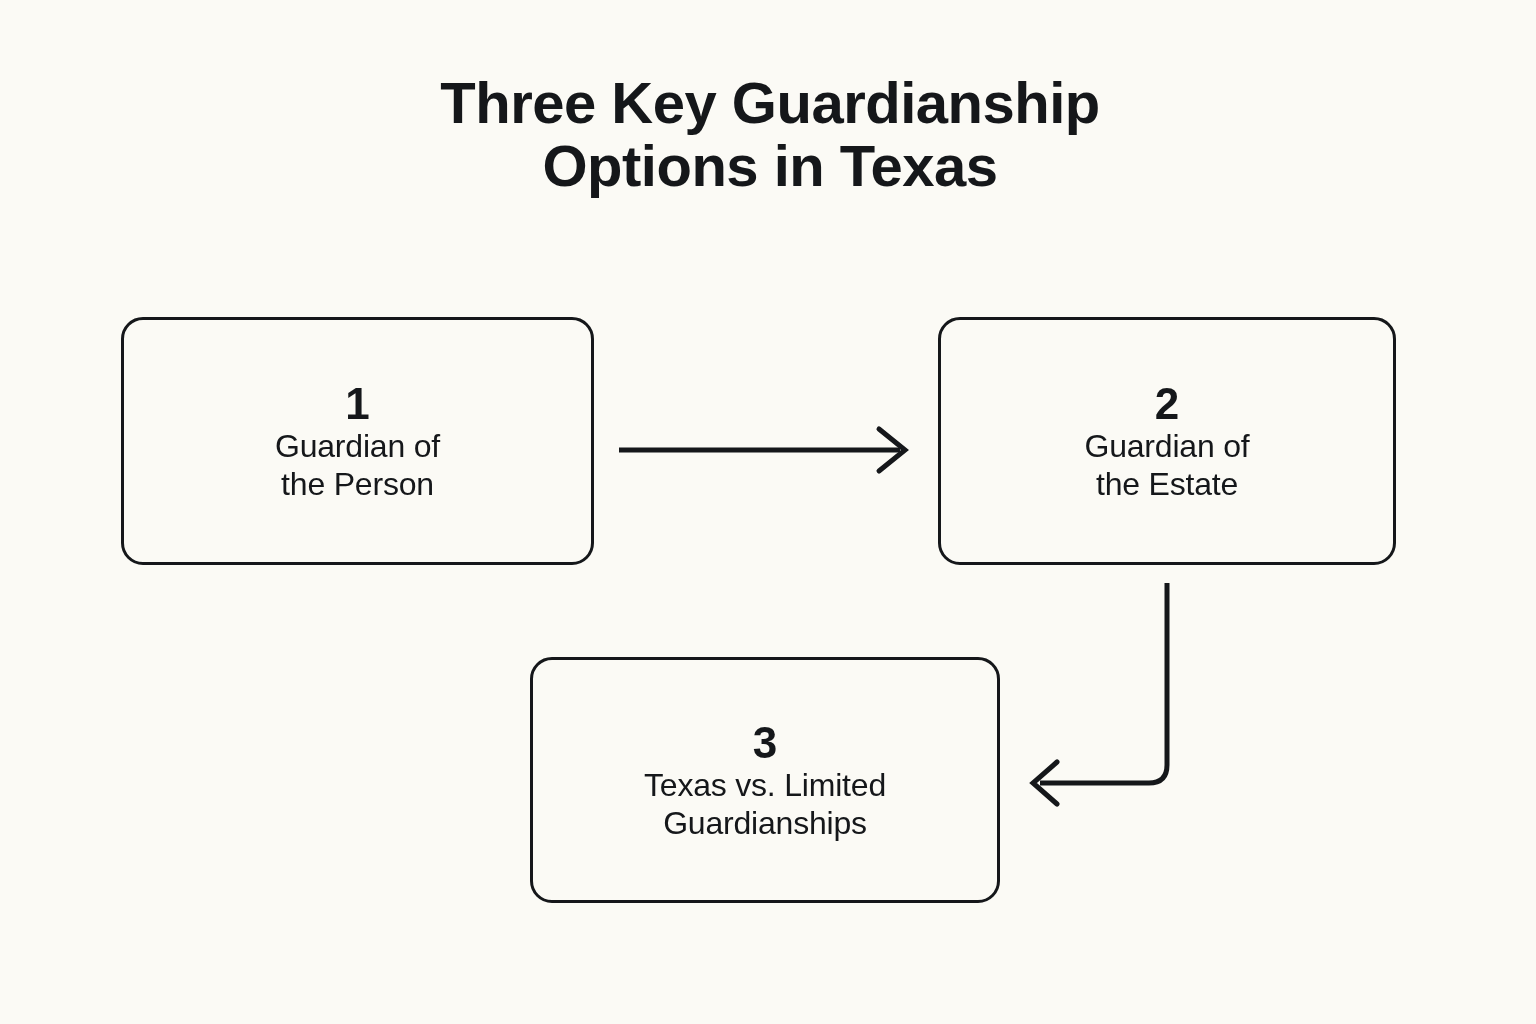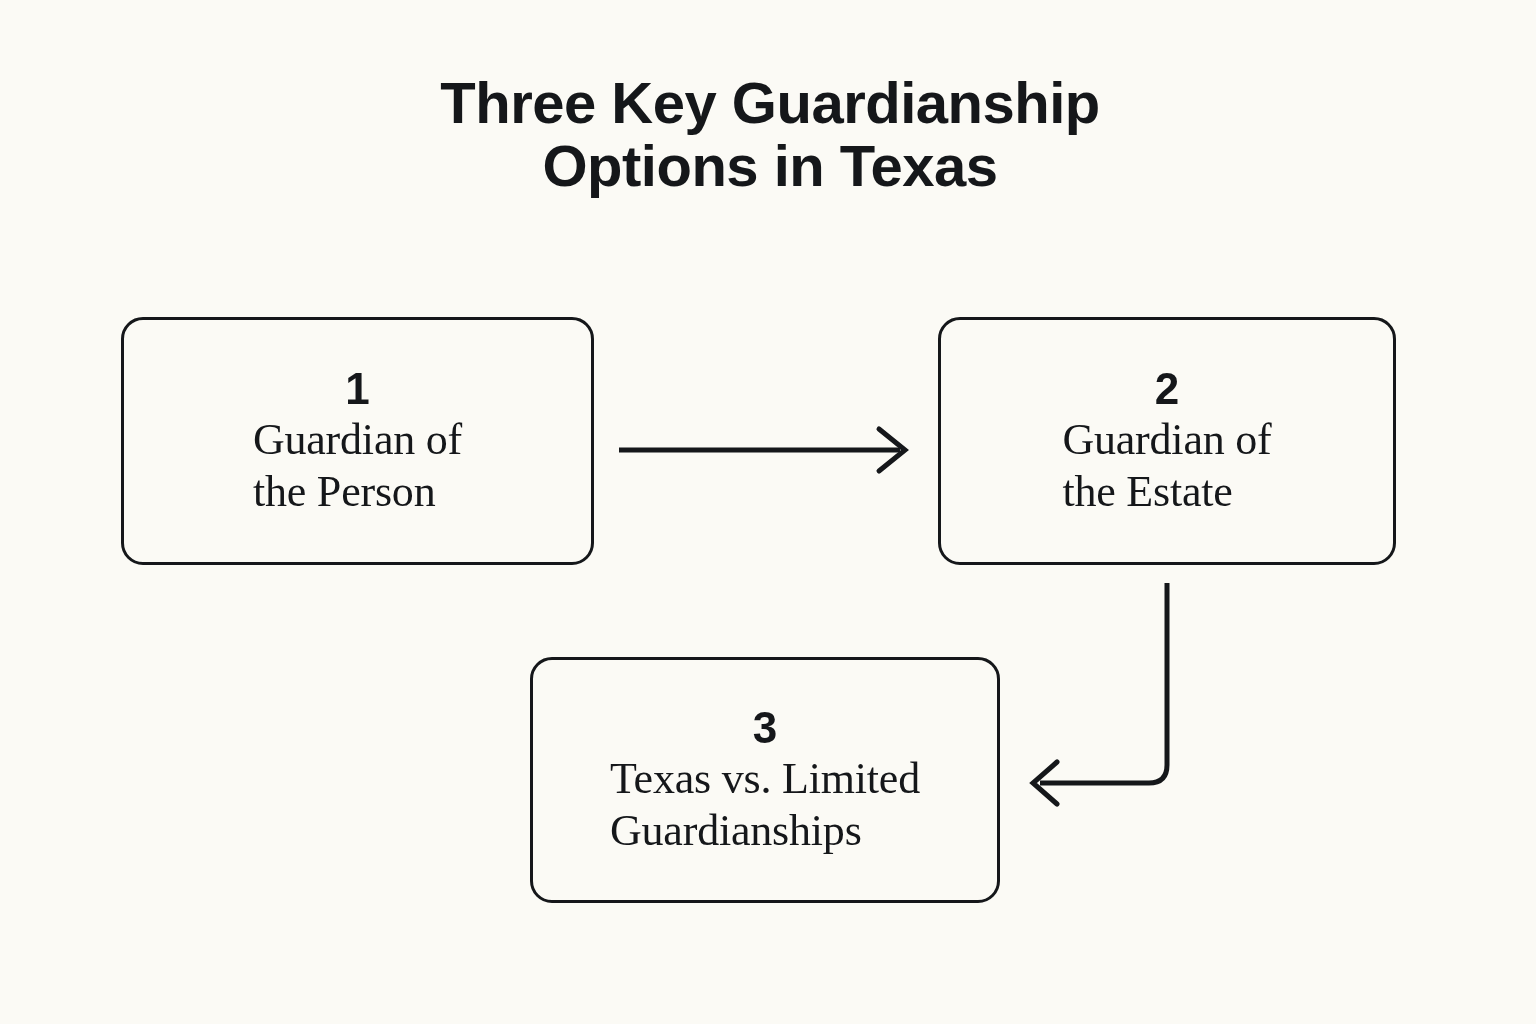--- a/index.html
+++ b/index.html
@@ -49,26 +49,26 @@
     justify-content: center;
     color: #15171A;
   }
   .node-number {
     font-size: 44px;
     font-weight: bold;
     line-height: 1.12;
     letter-spacing: 0px;
   }
   .node-label {
-    font-size: 44px;
+    font-size: 32px;
     font-weight: 400;
     line-height: 1.18;
+    text-align: center;
     white-space: pre-line;
     letter-spacing: -0.2px;
-    font-family: Liberation Serif, serif;
   }
 
   #node-1 { left: 121px; top: 317px; width: 473px; height: 248px; }
   #node-2 { left: 938px; top: 317px; width: 458px; height: 248px; }
   #node-3 { left: 530px; top: 657px; width: 470px; height: 246px; }
 
   
   #connectors {
     position: absolute;
     left: 0;

